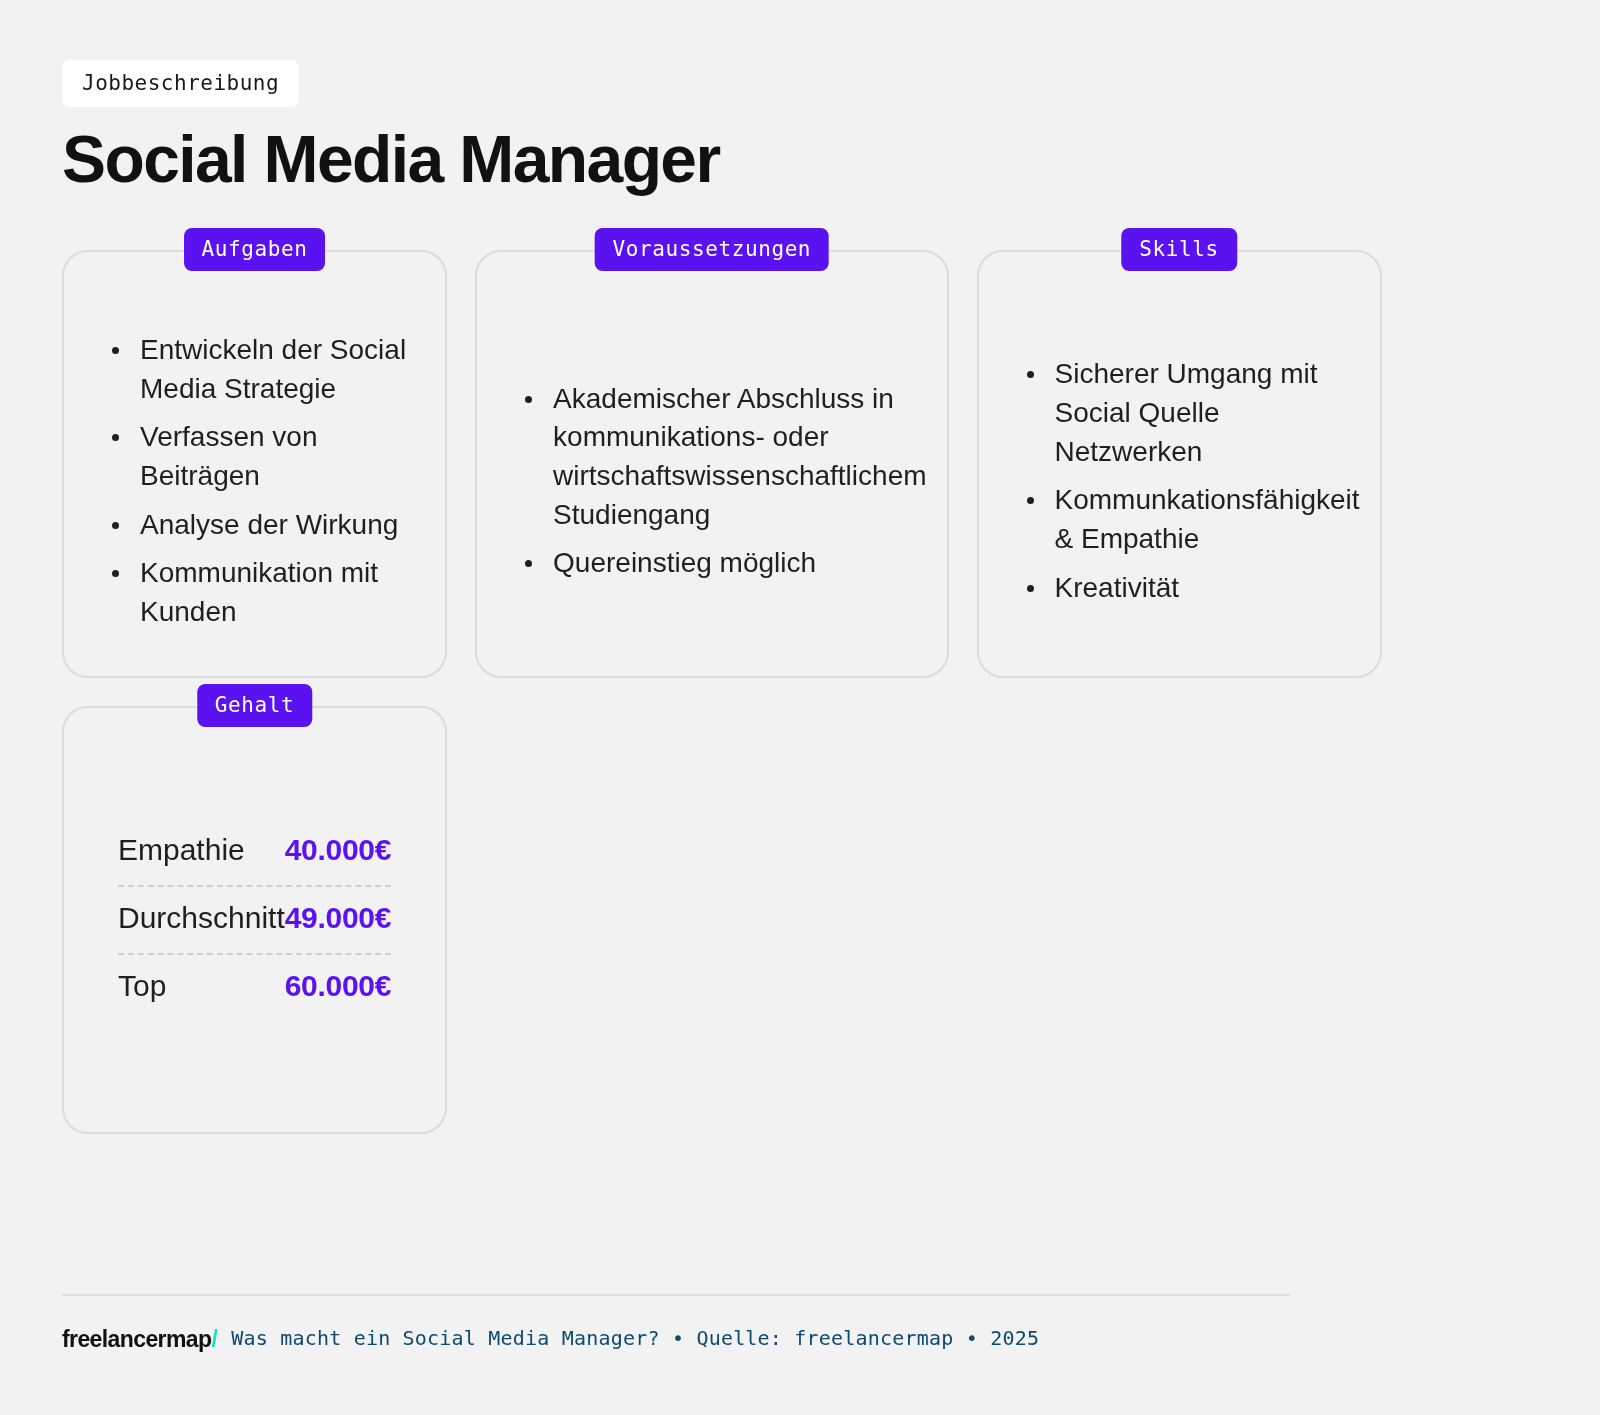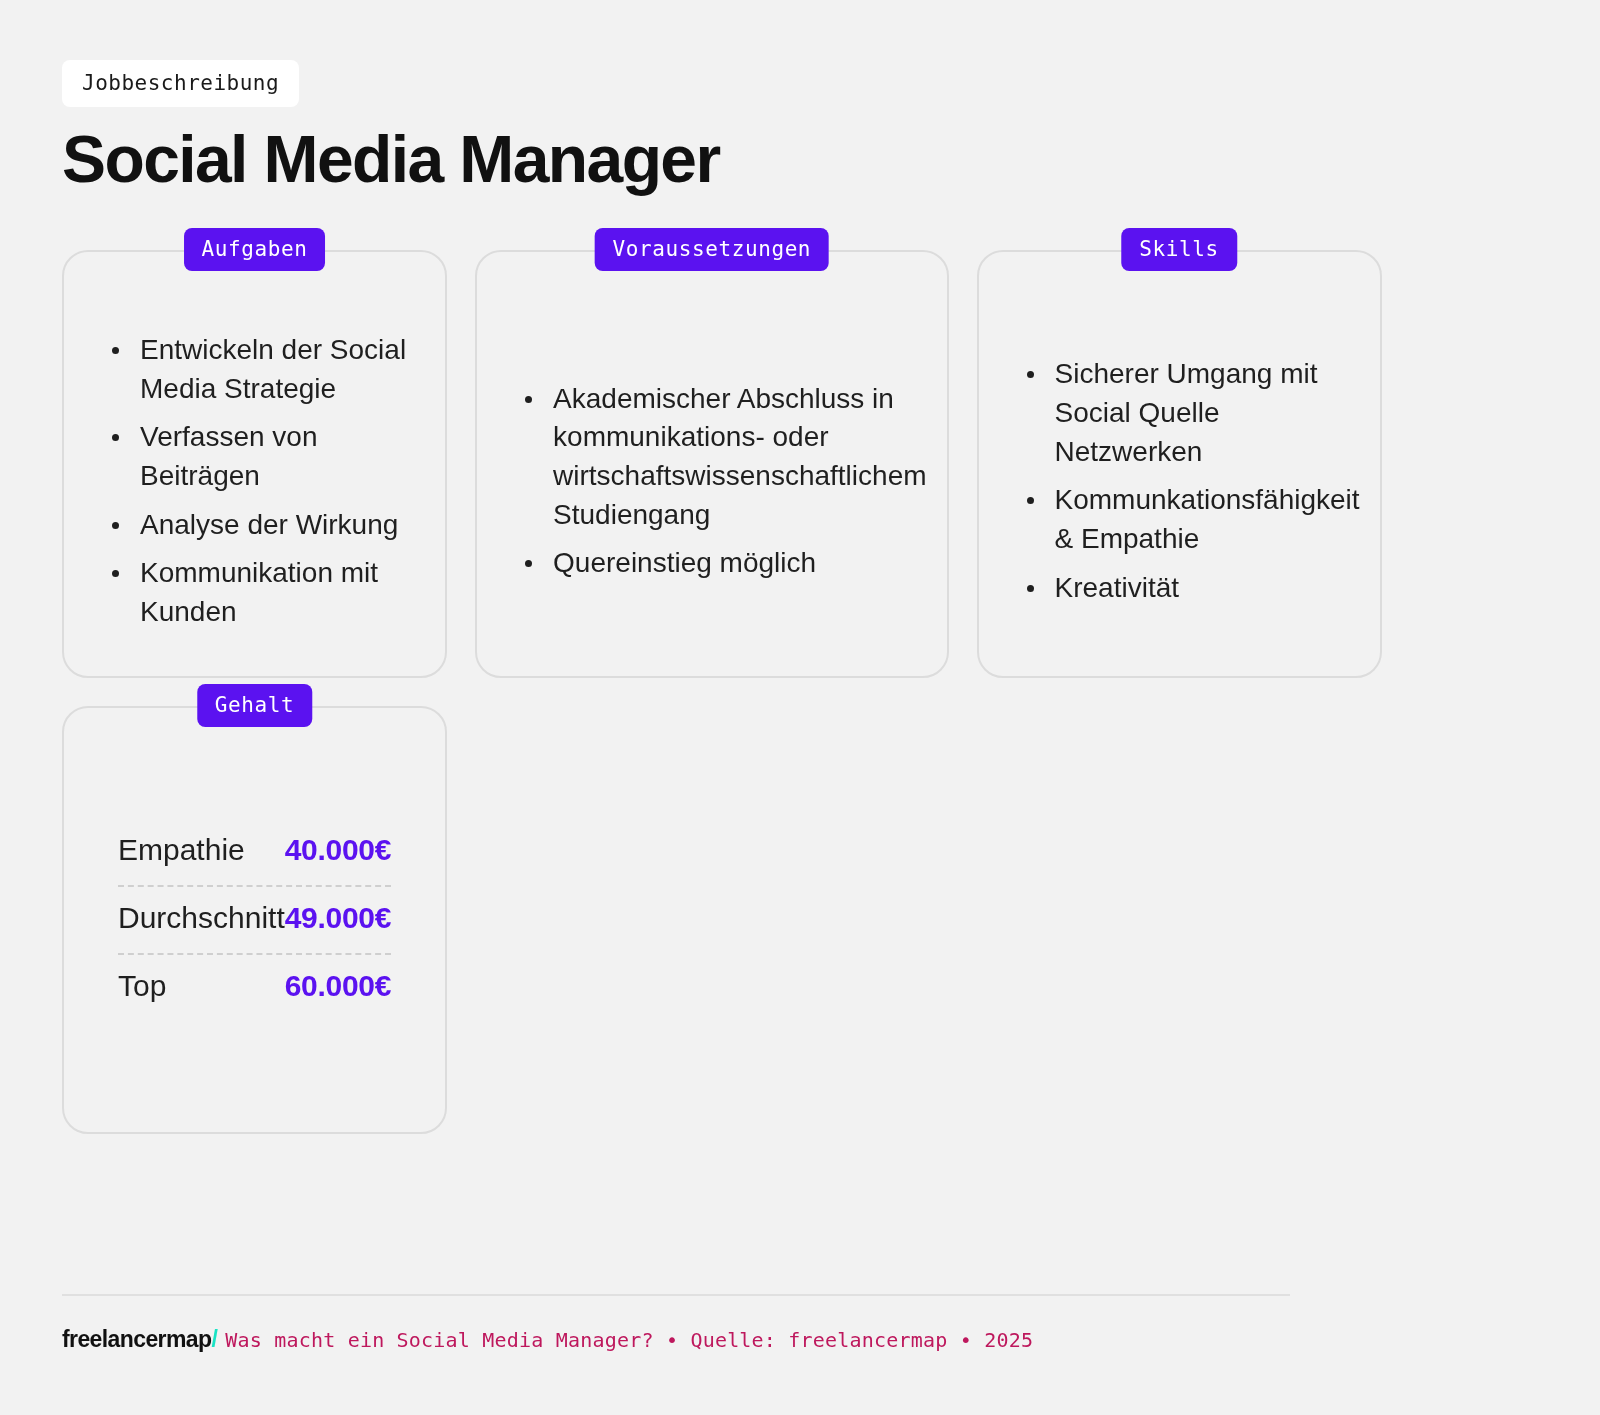--- a/index.html
+++ b/index.html
@@ -141,37 +141,36 @@
     left: 62px;
     right: 62px;
     bottom: 62px;
   }
   .footer-rule {
     border-top: 2px solid #e0e0e0;
     margin-bottom: 30px;
   }
   .footer-line {
     display: flex;
-    align-items: center;
-    gap: 8px;
+    gap: 14px;
   }
   .brand {
     font-size: 23px;
     font-weight: bold;
     letter-spacing: -0.6px;
     color: #111111;
     white-space: nowrap;
   }
   .brand .slash {
     color: #19e3c4;
   }
   .footer-text {
     font-family: "DejaVu Sans Mono", monospace;
     font-size: 20px;
-    color: #be185d;
+    color: #0c4a6e;
     letter-spacing: 0.2px;
   }
 </style>
 </head>
 <body>
 
 <div class="page">
 
   <div>
     <div class="eyebrow">Jobbeschreibung</div>

